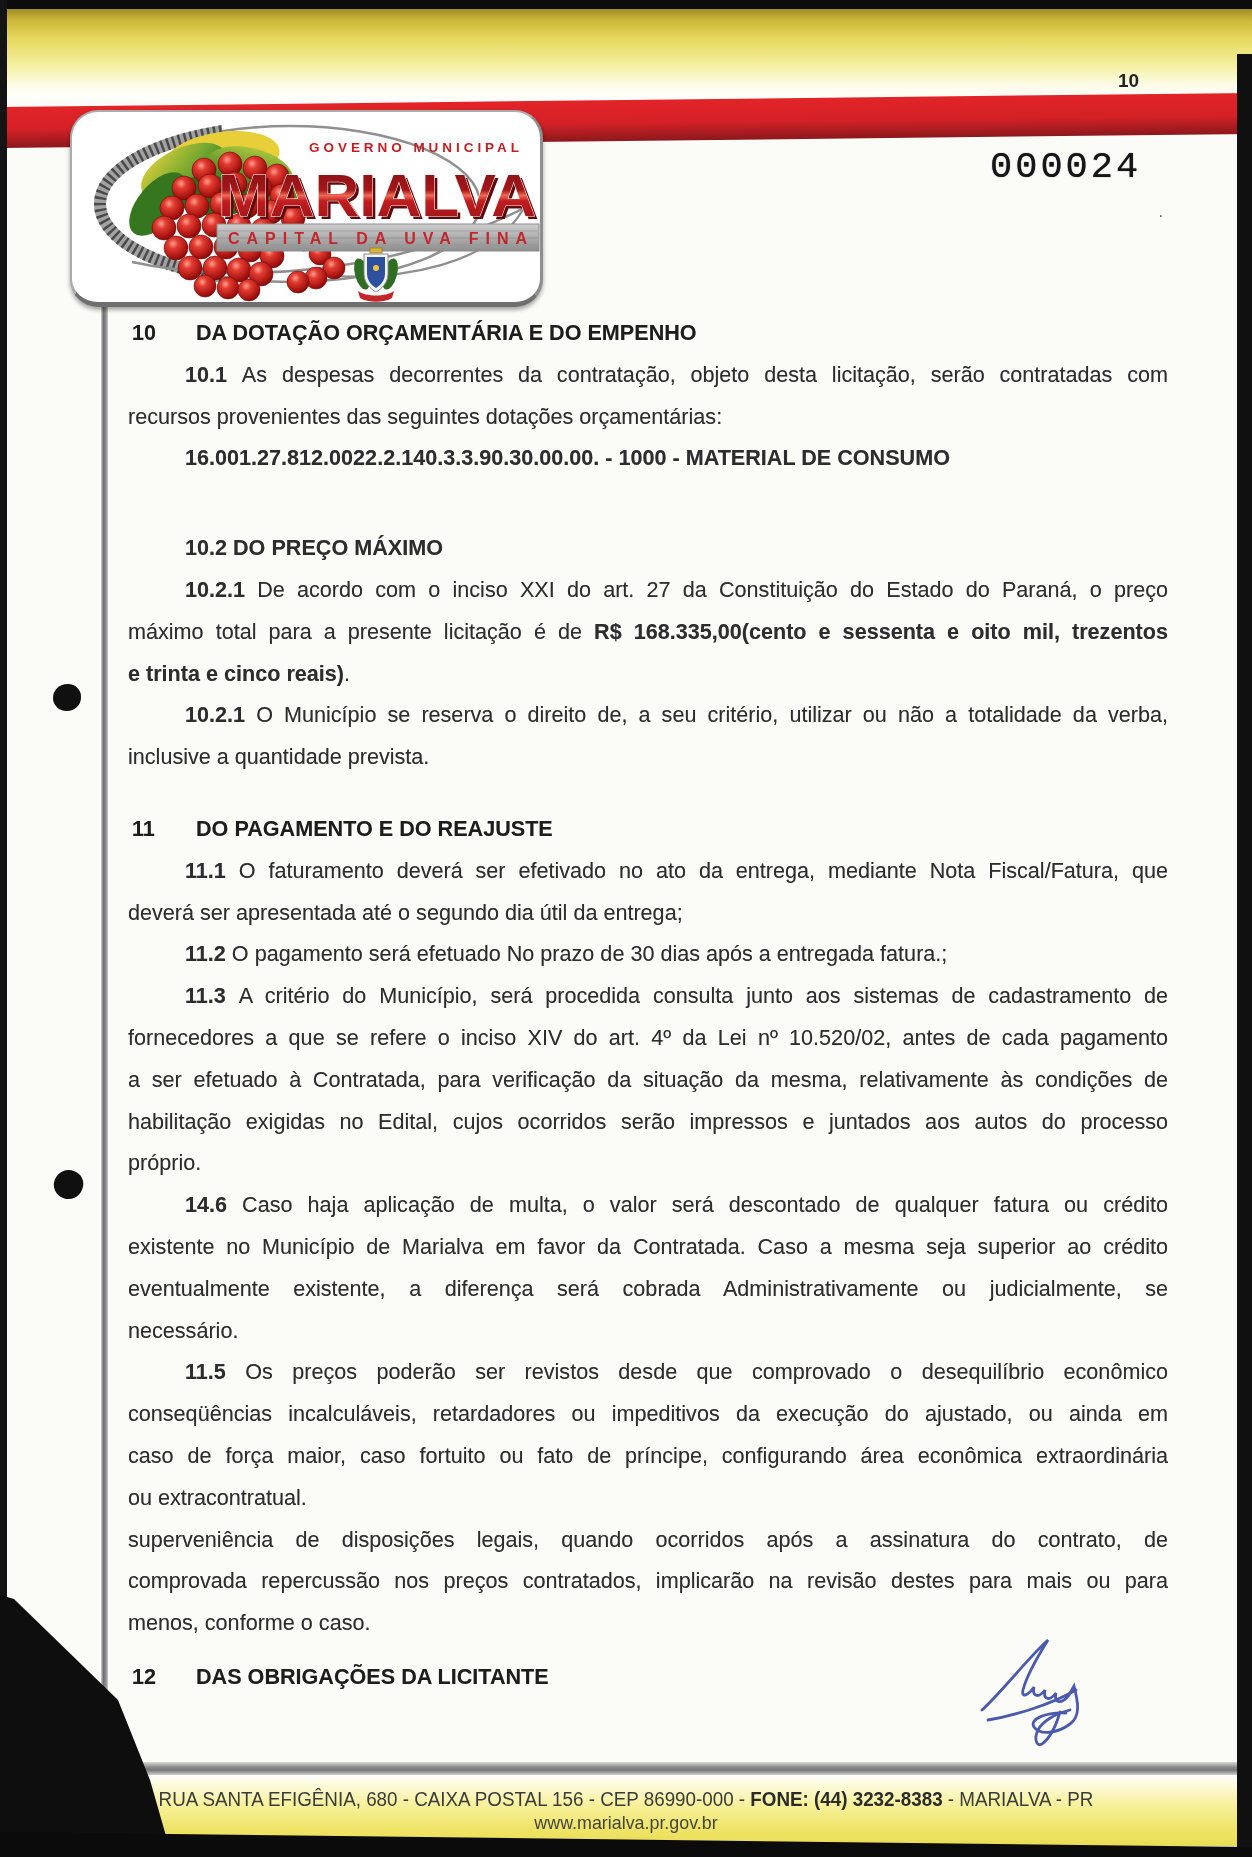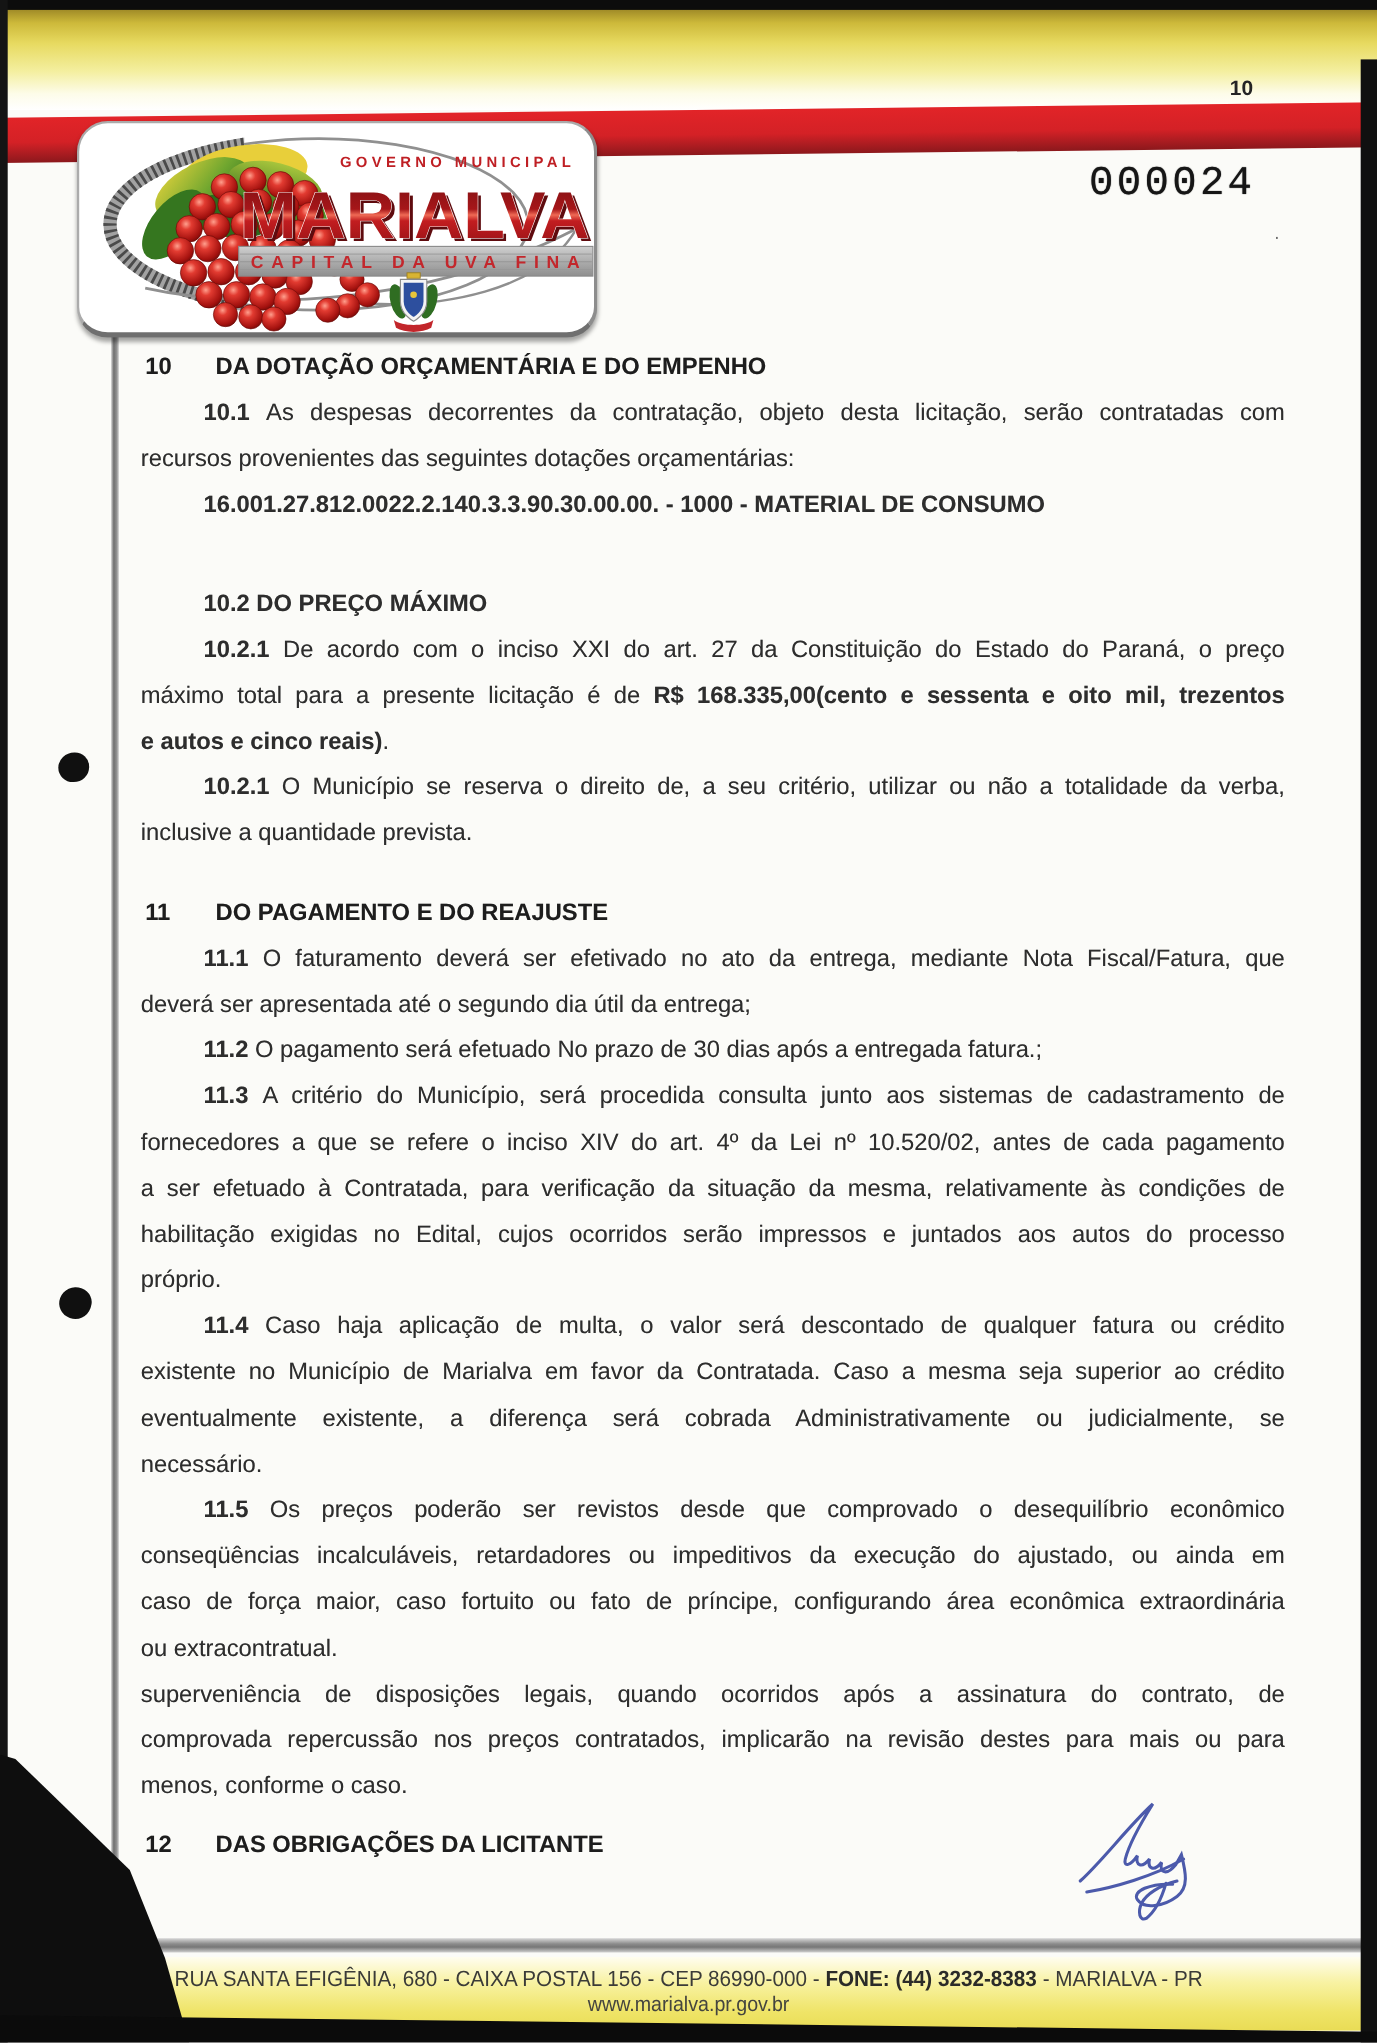--- a/index.html
+++ b/index.html
@@ -192,33 +192,33 @@
   <div class="hline"></div>
 
   <div class="doc">
       <div class="tline head"><span class="hnum">10</span><span>DA DOTAÇÃO ORÇAMENTÁRIA E DO EMPENHO</span></div>
       <div class="tline ind"><span class="b">10.1 </span><span>As despesas decorrentes da contratação, objeto desta licitação, serão contratadas com</span></div>
       <div class="tline last"><span>recursos provenientes das seguintes dotações orçamentárias:</span></div>
       <div class="tline last ind"><span class="b">16.001.27.812.0022.2.140.3.3.90.30.00.00. - 1000 - MATERIAL DE CONSUMO</span></div>
       <div class="tline last ind" style="margin-top: 48px;"><span class="b">10.2 DO PREÇO MÁXIMO</span></div>
       <div class="tline ind"><span class="b">10.2.1 </span><span>De acordo com o inciso XXI do art. 27 da Constituição do Estado do Paraná, o preço</span></div>
       <div class="tline"><span>máximo total para a presente licitação é de </span><span class="b">R$ 168.335,00(cento e sessenta e oito mil, trezentos</span></div>
-      <div class="tline last"><span class="b">e autos e cinco reais)</span><span>.</span></div>
+      <div class="tline last"><span class="b">e trinta e cinco reais)</span><span>.</span></div>
       <div class="tline ind"><span class="b">10.2.1 </span><span>O Município se reserva o direito de, a seu critério, utilizar ou não a totalidade da verba,</span></div>
       <div class="tline last"><span>inclusive a quantidade prevista.</span></div>
       <div class="tline head" style="margin-top: 30px;"><span class="hnum">11</span><span>DO PAGAMENTO E DO REAJUSTE</span></div>
       <div class="tline ind"><span class="b">11.1 </span><span>O faturamento deverá ser efetivado no ato da entrega, mediante Nota Fiscal/Fatura, que</span></div>
       <div class="tline last"><span>deverá ser apresentada até o segundo dia útil da entrega;</span></div>
       <div class="tline last ind"><span class="b">11.2 </span><span>O pagamento será efetuado No prazo de 30 dias após a entregada fatura.;</span></div>
       <div class="tline ind"><span class="b">11.3 </span><span>A critério do Município, será procedida consulta junto aos sistemas de cadastramento de</span></div>
       <div class="tline"><span>fornecedores a que se refere o inciso XIV do art. 4º da Lei nº 10.520/02, antes de cada pagamento</span></div>
       <div class="tline"><span>a ser efetuado à Contratada, para verificação da situação da mesma, relativamente às condições de</span></div>
       <div class="tline"><span>habilitação exigidas no Edital, cujos ocorridos serão impressos e juntados aos autos do processo</span></div>
       <div class="tline last"><span>próprio.</span></div>
-      <div class="tline ind"><span class="b">11.4 </span><span>Caso haja aplicação de multa, o valor será descontado de qualquer fatura ou crédito</span></div>
+      <div class="tline ind"><span class="b">14.6 </span><span>Caso haja aplicação de multa, o valor será descontado de qualquer fatura ou crédito</span></div>
       <div class="tline"><span>existente no Município de Marialva em favor da Contratada. Caso a mesma seja superior ao crédito</span></div>
       <div class="tline"><span>eventualmente existente, a diferença será cobrada Administrativamente ou judicialmente, se</span></div>
       <div class="tline last"><span>necessário.</span></div>
       <div class="tline ind"><span class="b">11.5 </span><span>Os preços poderão ser revistos desde que comprovado o desequilíbrio econômico</span></div>
       <div class="tline"><span>conseqüências incalculáveis, retardadores ou impeditivos da execução do ajustado, ou ainda em</span></div>
       <div class="tline"><span>caso de força maior, caso fortuito ou fato de príncipe, configurando área econômica extraordinária</span></div>
       <div class="tline last"><span>ou extracontratual.</span></div>
       <div class="tline"><span>superveniência de disposições legais, quando ocorridos após a assinatura do contrato, de</span></div>
       <div class="tline"><span>comprovada repercussão nos preços contratados, implicarão na revisão destes para mais ou para</span></div>
       <div class="tline last"><span>menos, conforme o caso.</span></div>

